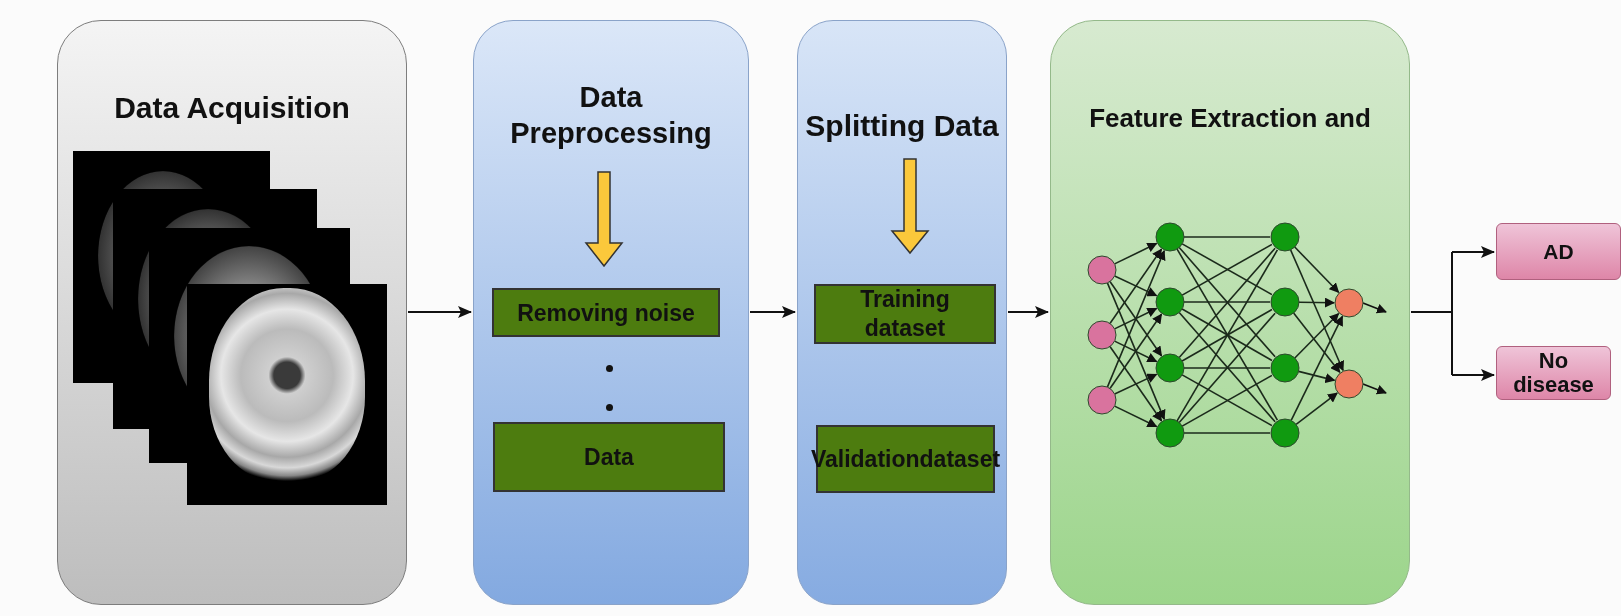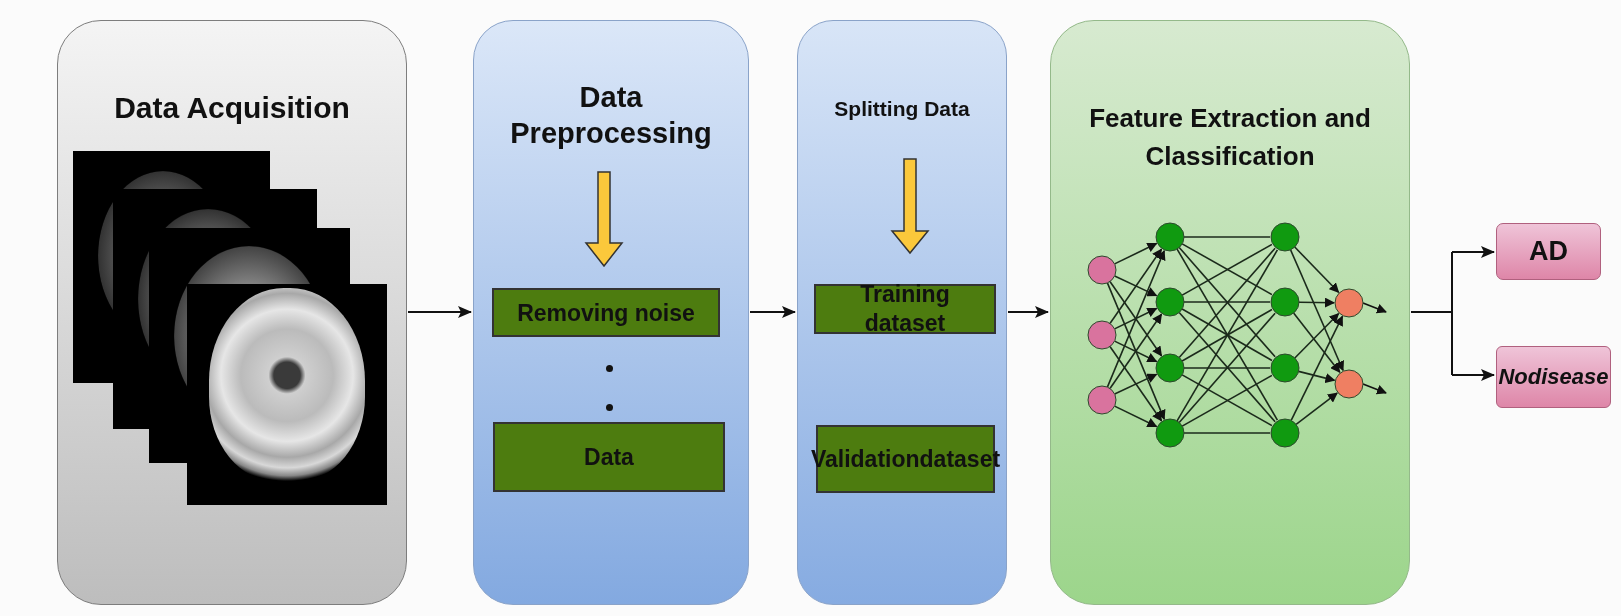--- a/index.html
+++ b/index.html
@@ -33,27 +33,26 @@
 </div>
 
 <div class="panel" id="p-pre">
   <div class="title" style="top:58px;font-size:29px;line-height:36px;">
     <div>Data</div>
     <div>Preprocessing</div>
   </div>
 </div>
 
 <div class="panel" id="p-split">
-  <div class="title" style="top:76px;font-size:21px;">Splitting Data</div>
+  <div class="title" style="top:88px;font-size:30px;">Splitting Data</div>
 </div>
 
 <div class="panel" id="p-feat">
   <div class="title" style="top:78px;font-size:26px;line-height:38px;">
     <div>Feature Extraction and</div>
-    <div>Classification</div>
   </div>
 </div>
 
 <div class="mri" style="left:73px;top:151px;width:197px;height:232px;">
   <div style="position:absolute;left:25px;top:20px;width:130px;height:170px;border-radius:50%;background:radial-gradient(#777 30%, #333 70%, #000 72%);"></div>
 </div>
 <div class="mri" style="left:113px;top:189px;width:204px;height:240px;">
   <div style="position:absolute;left:25px;top:20px;width:140px;height:180px;border-radius:50%;background:radial-gradient(#888 30%, #333 70%, #000 72%);"></div>
 </div>
 <div class="mri" style="left:149px;top:228px;width:201px;height:235px;">
@@ -63,31 +62,31 @@
   <div style="position:absolute;left:22px;top:4px;width:156px;height:194px;border-radius:48% 48% 44% 44%;background:radial-gradient(circle at 50% 45%, #3a3a3a 0 10%, #cfcfcf 14%, #bbb 35%, #e6e6e6 50%, #a8a8a8 62%, #d8d8d8 70%, #888 76%, #000 80%);"></div>
 </div>
 
 <div class="box" style="left:492px;top:288px;width:228px;height:49px;">Removing noise</div>
 <div class="dot" style="left:606px;top:365px;"></div>
 <div class="dot" style="left:606px;top:404px;"></div>
 <div class="box" style="left:493px;top:422px;width:232px;height:70px;flex-direction:column;">
   <div>Data</div>
 </div>
 
-<div class="box" style="left:814px;top:284px;width:182px;height:50px;flex-direction:column;line-height:29px;">
+<div class="box" style="left:814px;top:284px;width:182px;height:60px;flex-direction:column;line-height:29px;">
   <div>Training</div>
   <div>dataset</div>
 </div>
 <div class="box" style="left:816px;top:425px;width:179px;height:68px;flex-direction:row;line-height:29px;">
   <div>Validation</div>
   <div>dataset</div>
 </div>
 
-<div class="out" style="left:1496px;top:223px;width:105px;height:57px;font-size:27px;border-radius:7px;">AD</div>
-<div class="out" style="left:1496px;top:346px;width:115px;height:62px;font-size:22px;line-height:24px;flex-direction:row;font-style:italic;">
+<div class="out" style="left:1496px;top:223px;width:125px;height:57px;font-size:21px;">AD</div>
+<div class="out" style="left:1496px;top:346px;width:115px;height:54px;font-size:22px;line-height:24px;flex-direction:column;">
   <div>No</div>
   <div>disease</div>
 </div>
 
 <svg id="overlay" width="1621" height="616">
   <defs>
     <marker id="ah" markerWidth="10" markerHeight="10" refX="9" refY="5" orient="auto" markerUnits="userSpaceOnUse">
       <path d="M0,0 L10,5 L0,10 z" fill="#111"></path>
     </marker>
     <marker id="ahs" markerWidth="14" markerHeight="12" refX="13" refY="6" orient="auto" markerUnits="userSpaceOnUse">

